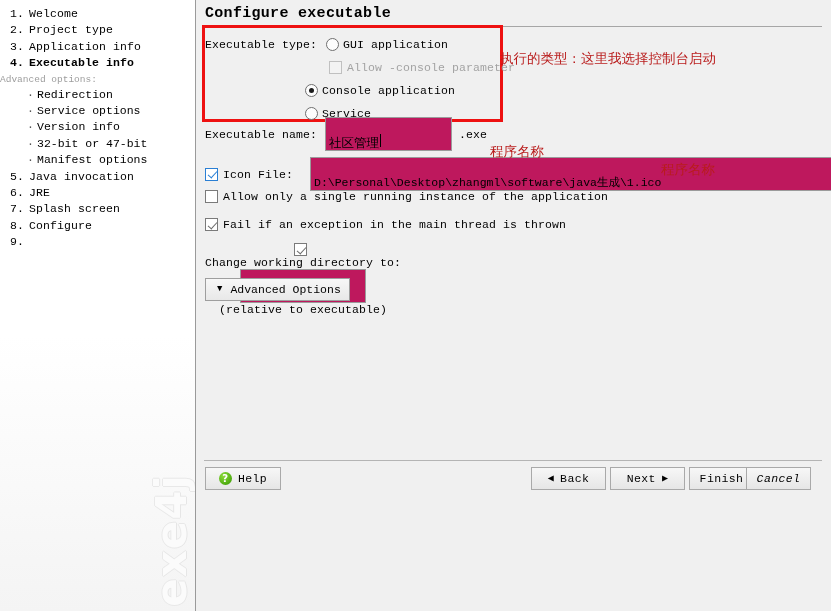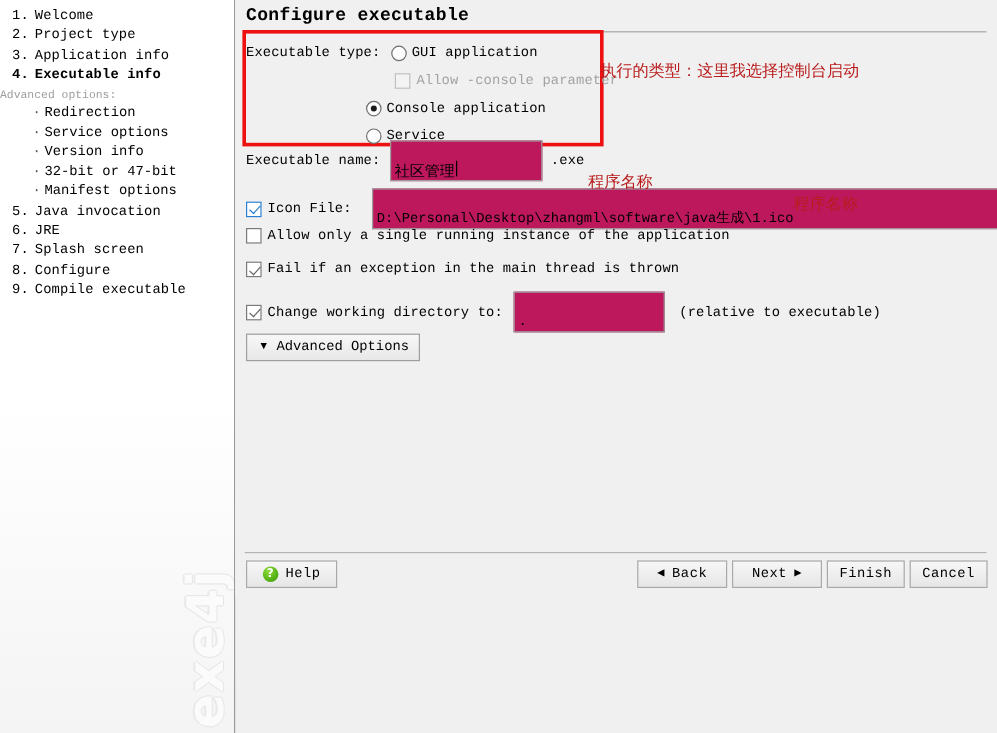--- a/index.html
+++ b/index.html
@@ -289,21 +289,20 @@
     <div class="nav-item">
       <span class="num">7.</span>
       <span>Splash screen</span>
     </div>
     <div class="nav-item">
       <span class="num">8.</span>
       <span>Configure</span>
     </div>
     <div class="nav-item">
       <span class="num">9.</span>
-      <span>Compile executable</span>
     </div>
 
     <div id="watermark">exe4j</div>
   </div>
 
   <div id="main">
 
     <div id="page-title">Configure executable</div>
     <div id="title-sep"></div>
 
@@ -358,21 +357,21 @@
       <div class="row" style="left:9px; top:190px;">
         <span class="cbx"></span>
         <span class="lbl">Allow only a single running instance of the application</span>
       </div>
 
       <div class="row" style="left:9px; top:218px;">
         <span class="cbx checked"></span>
         <span class="lbl">Fail if an exception in the main thread is thrown</span>
       </div>
 
-      <div class="row" style="left:9px; top:243px;">
+      <div class="row" style="left:9px; top:243px;flex-direction:column;">
         <span class="cbx checked"></span>
         <span class="lbl">Change working directory to:</span>
         <span style="display:inline-block;width:9px;"></span>
         <span class="tinput" style="width:126px;">
           <span>.</span>
         </span>
         <span style="display:inline-block;width:12px;"></span>
         <span class="lbl">(relative to executable)</span>
       </div>
 
@@ -397,18 +396,18 @@
         <span class="arrow">◀</span>
         <span>Back</span>
       </div>
       <div class="btn" style="left:414px; top:6px; width:75px;">
         <span>Next</span>
         <span class="arrow">▶</span>
       </div>
       <div class="btn" style="left:493px; top:6px; width:65px;">
         <span>Finish</span>
       </div>
-      <div class="btn" style="left:562px; top:6px; width:65px;">
+      <div class="btn" style="left:550px; top:6px; width:65px;font-style:italic;">
         <span>Cancel</span>
       </div>
     </div>
   </div>
 </div>
 
 </body></html>

